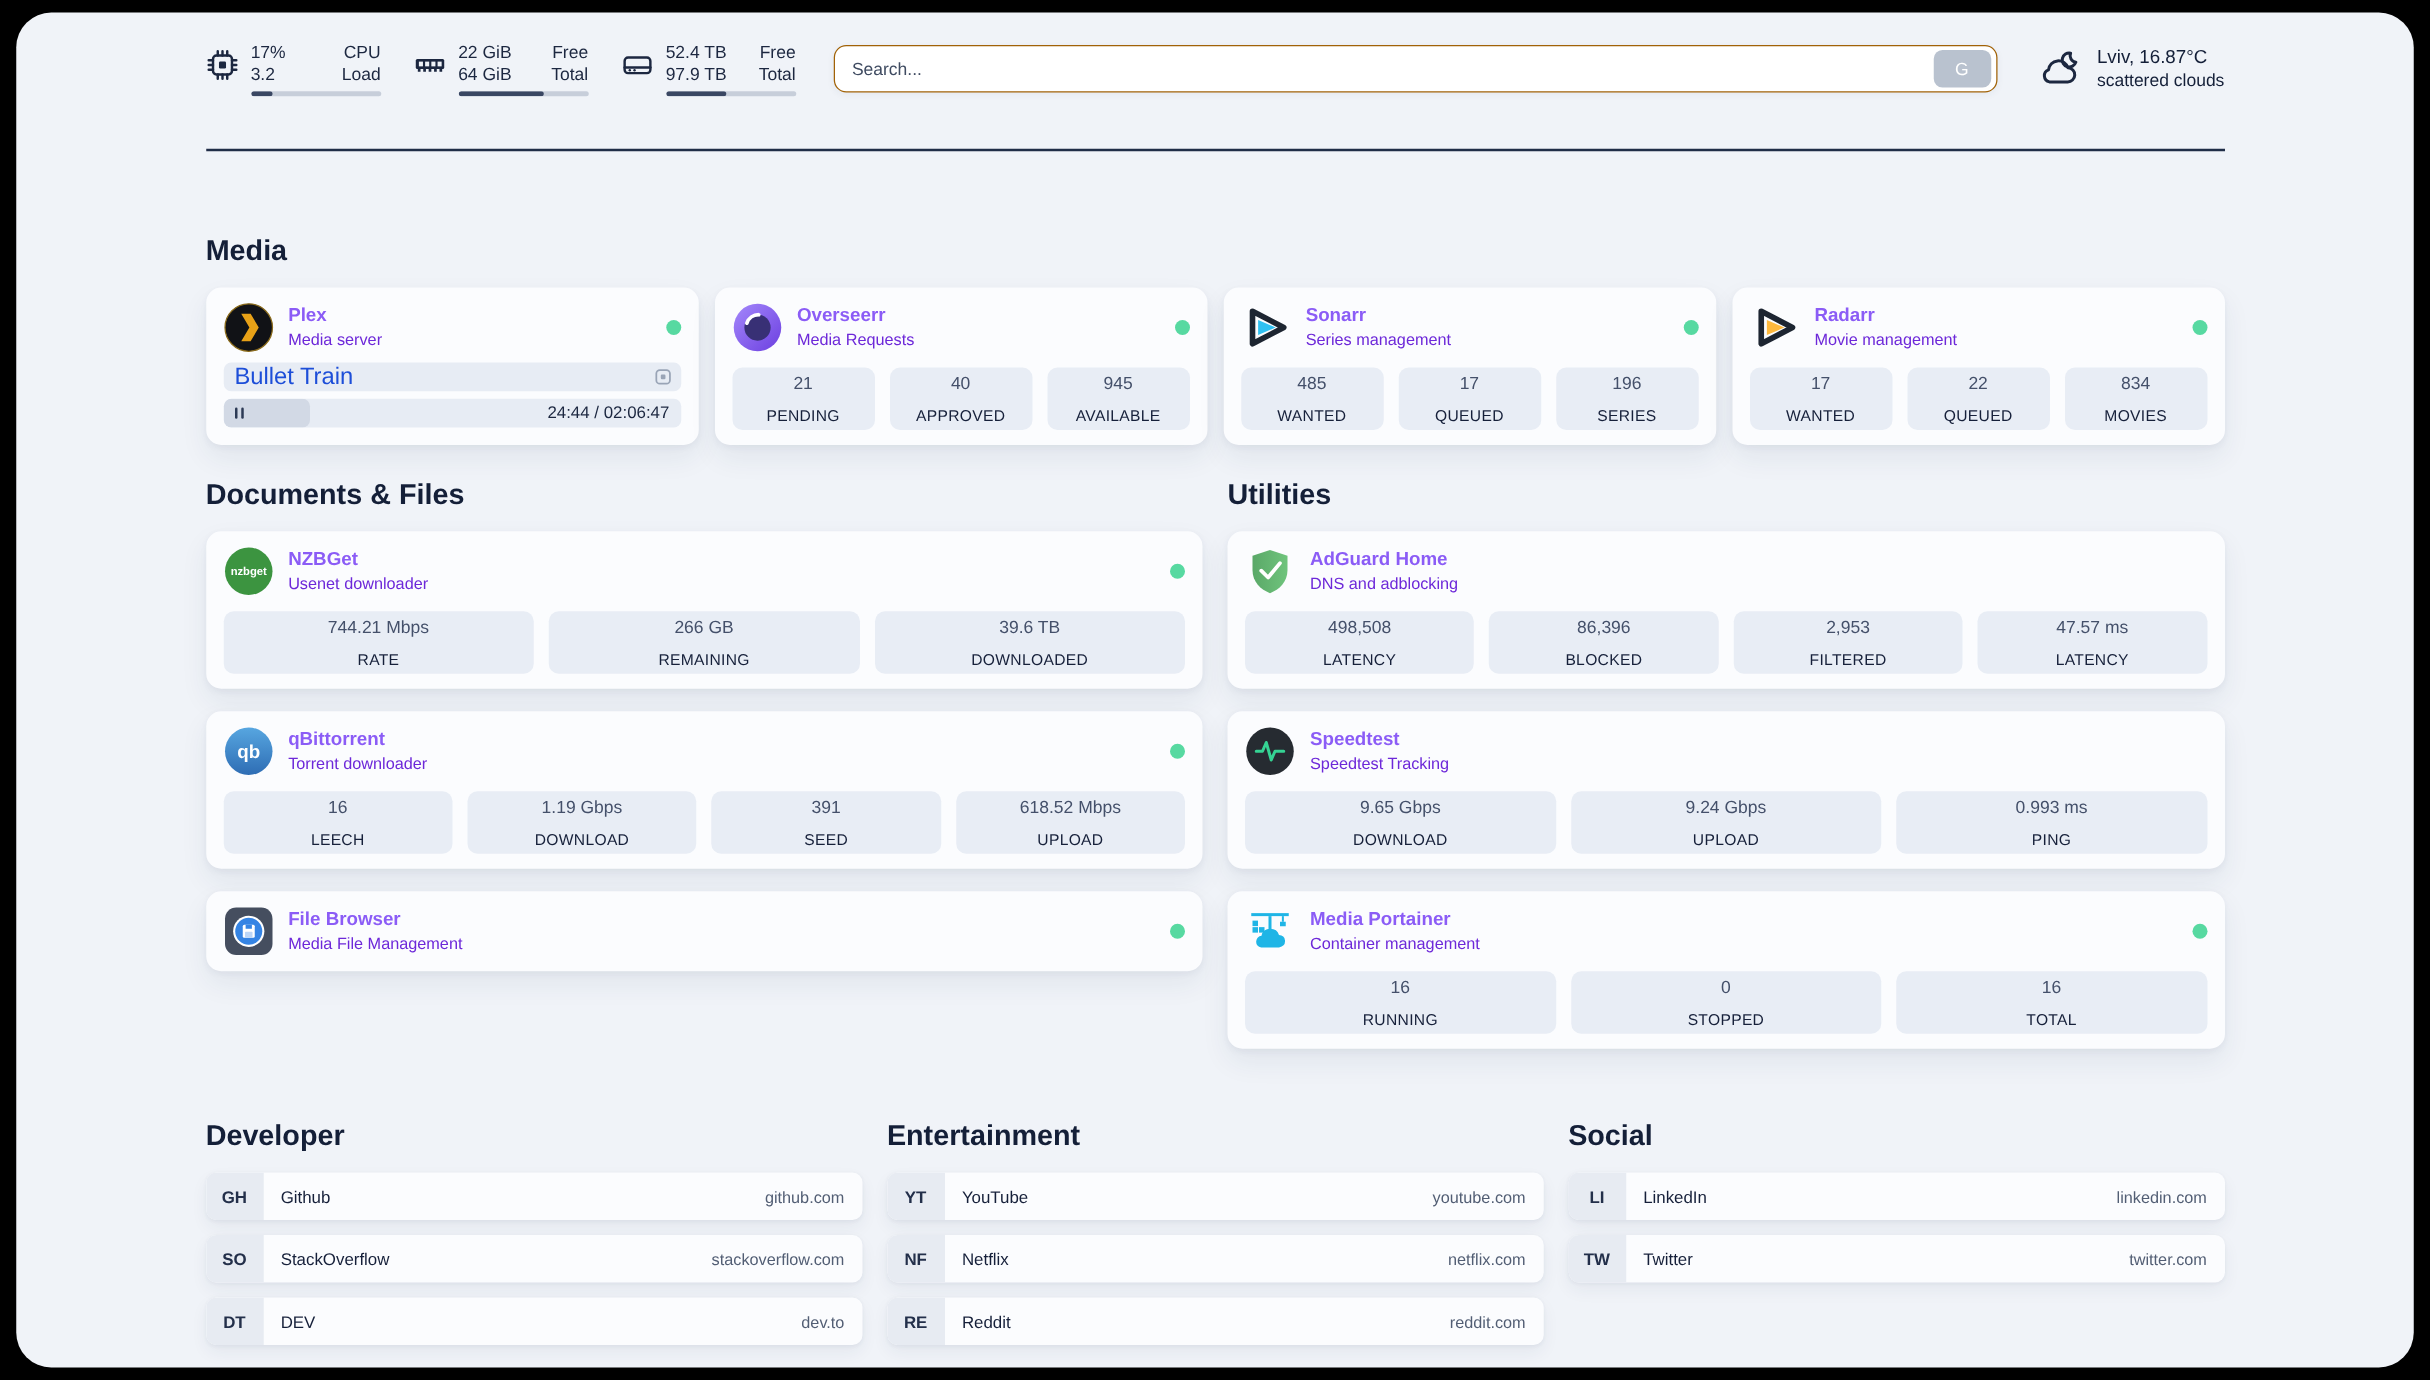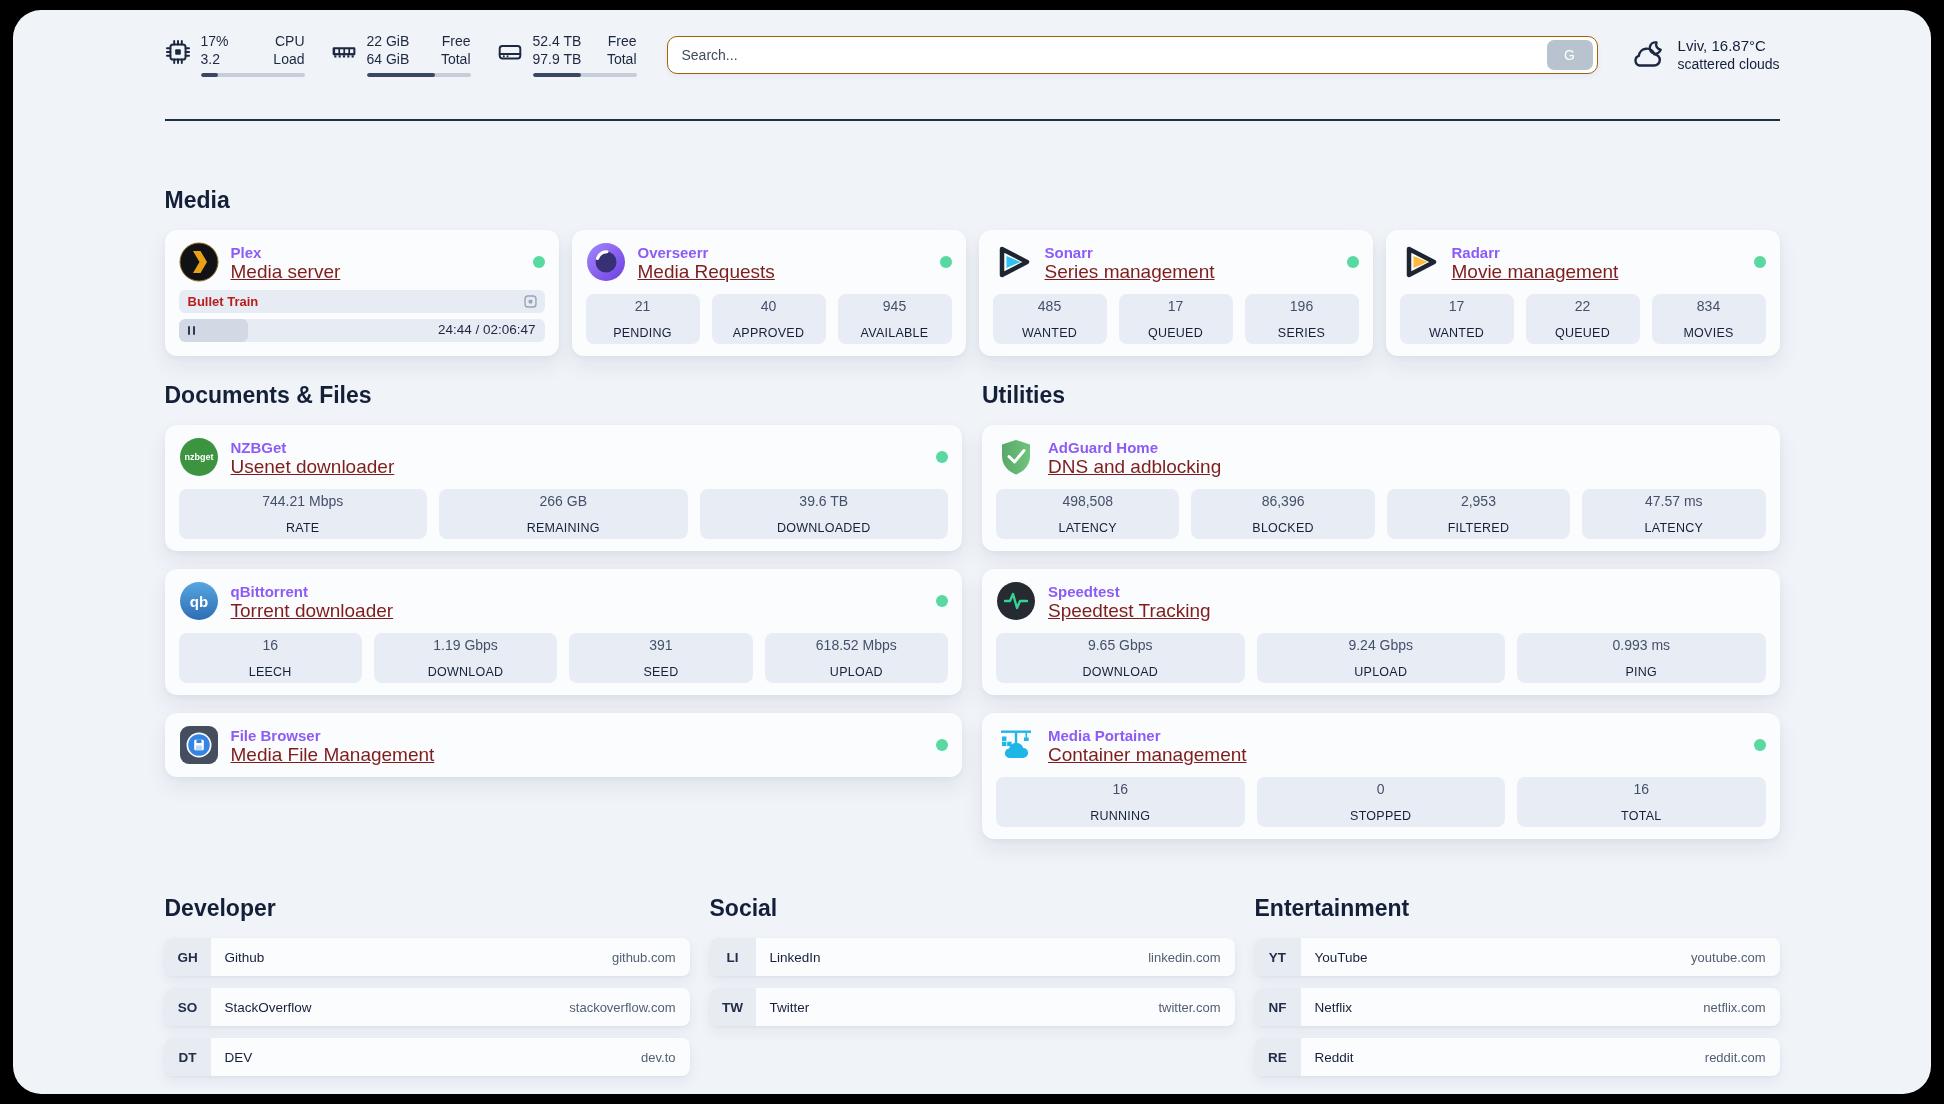--- a/index.html
+++ b/index.html
@@ -43,35 +43,35 @@
 
   .media-grid { display:grid; grid-template-columns:repeat(4,1fr); gap:13px; }
 
   
   .card { background:#fbfcfe; border-radius:12px; padding:12px 14px;
           box-shadow:0 10px 22px rgba(30,50,90,.07), 0 2px 5px rgba(30,50,90,.05); cursor:pointer; }
   .card-head { display:flex; align-items:center; gap:12px; }
   .app-icon { width:40px; height:40px; flex:0 0 auto; }
   .app-titles { line-height:19px; }
   .app-name { font-size:15px; font-weight:700; color:#8b5cf6; }
-  .app-desc { font-size:19px; color:#7f1d1d;text-decoration:underline; }
+  .app-desc { font-size:13px; color:#6d28d9; }
   .status-dot { width:12px; height:12px; border-radius:50%; background:#57d9a1; margin-left:auto; align-self:center; }
 
   .stats { display:grid; gap:12px; margin-top:12px; }
   .cols-3 { grid-template-columns:repeat(3,1fr); }
   .cols-4 { grid-template-columns:repeat(4,1fr); }
   .stat { background:#e8edf5; border-radius:8px; height:50px; display:flex; flex-direction:column;
           align-items:center; justify-content:center; gap:12px; }
   .stat-value { font-size:14px; color:#44506a; }
   .stat-label { font-size:12.5px; font-weight:400; color:#16203a; letter-spacing:.02em; }
 
   
   .np-box { margin-top:8px; height:23px; background:#e7ecf4; border-radius:6px;
             display:flex; align-items:center; padding:0 7px 0 9px; }
-  .np-title { font-size:13px; color:#b91c1c; flex:1;font-weight:bold; }
+  .np-title { font-size:19px; color:#1d4ed8; flex:1; }
   .pg-box { margin-top:6px; height:23px; background:#e7ecf4; border-radius:6px; position:relative; overflow:hidden; }
   .pg-fill { position:absolute; left:0; top:0; bottom:0; background:#d2d9e5; border-radius:6px; }
   .pg-pause { position:absolute; left:9px; top:7px; display:flex; gap:2.5px; cursor:pointer; }
   .pg-pause i { display:block; width:2.6px; height:9px; background:#2c3a55; border-radius:1px; }
   .pg-time { position:absolute; right:9px; top:3px; font-size:13.5px; color:#1c2740; }
 
   
   .bm-list { display:flex; flex-direction:column; gap:12px; }
   .bm-row { height:38px; background:#fbfcfe; border-radius:8px; display:flex; align-items:center;
             box-shadow:0 6px 14px rgba(30,50,90,.06), 0 1px 3px rgba(30,50,90,.05); cursor:pointer; overflow:hidden; }
@@ -513,50 +513,50 @@
             <span class="bm-url">stackoverflow.com</span>
           </div>
           <div class="bm-row">
             <span class="bm-abbr">DT</span>
             <span class="bm-name">DEV</span>
             <span class="bm-url">dev.to</span>
           </div>
         </div>
       </div>
       <div>
+        <div class="section-title">Entertainment</div>
+        <div class="bm-list">
+          <div class="bm-row">
+            <span class="bm-abbr">YT</span>
+            <span class="bm-name">YouTube</span>
+            <span class="bm-url">youtube.com</span>
+          </div>
+          <div class="bm-row">
+            <span class="bm-abbr">NF</span>
+            <span class="bm-name">Netflix</span>
+            <span class="bm-url">netflix.com</span>
+          </div>
+          <div class="bm-row">
+            <span class="bm-abbr">RE</span>
+            <span class="bm-name">Reddit</span>
+            <span class="bm-url">reddit.com</span>
+          </div>
+        </div>
+      </div>
+      <div>
         <div class="section-title">Social</div>
         <div class="bm-list">
           <div class="bm-row">
             <span class="bm-abbr">LI</span>
             <span class="bm-name">LinkedIn</span>
             <span class="bm-url">linkedin.com</span>
           </div>
           <div class="bm-row">
             <span class="bm-abbr">TW</span>
             <span class="bm-name">Twitter</span>
             <span class="bm-url">twitter.com</span>
           </div>
         </div>
       </div>
-      <div>
-        <div class="section-title">Entertainment</div>
-        <div class="bm-list">
-          <div class="bm-row">
-            <span class="bm-abbr">YT</span>
-            <span class="bm-name">YouTube</span>
-            <span class="bm-url">youtube.com</span>
-          </div>
-          <div class="bm-row">
-            <span class="bm-abbr">NF</span>
-            <span class="bm-name">Netflix</span>
-            <span class="bm-url">netflix.com</span>
-          </div>
-          <div class="bm-row">
-            <span class="bm-abbr">RE</span>
-            <span class="bm-name">Reddit</span>
-            <span class="bm-url">reddit.com</span>
-          </div>
-        </div>
-      </div>
     </div>
 
   </div>
 </div>
 
 </body></html>

